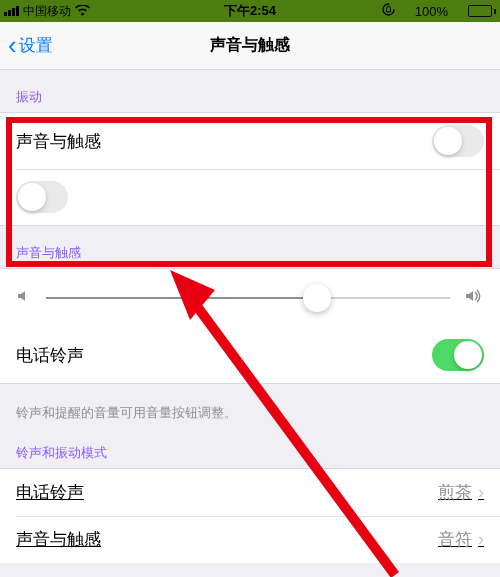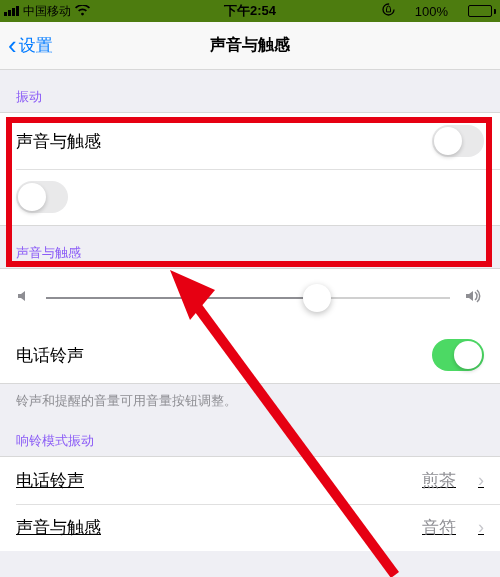--- a/index.html
+++ b/index.html
@@ -111,20 +111,21 @@
     }
     .section-header {
       font-size: 13px;
       color: #8b5cf6;
       padding: 18px 16px 6px;
     }
     .section-footer {
       font-size: 13px;
       color: #8e8e93;
       padding: 8px 16px 4px;
+      margin-top: 12px;
     }
     .cell-group {
       background: #fff;
       border-top: 1px solid #d8d8d8;
       border-bottom: 1px solid #d8d8d8;
     }
     .cell {
       display: flex;
       align-items: center;
       justify-content: space-between;
@@ -142,21 +143,21 @@
       height: 1px;
       background: #e0e0e0;
     }
     .cell-label {
       color: #000;
     }
     .cell-value {
       color: #8e8e93;
       display: flex;
       align-items: center;
-      gap: 22px;
+      gap: 6px;
     }
     .chevron-right {
       color: #c7c7cc;
       font-size: 18px;
       font-weight: 300;
     }
     .switch {
       width: 52px;
       height: 32px;
       border-radius: 16px;
@@ -317,21 +318,21 @@
 <div class="cell-group" style="border-top:none">
   <div class="cell">
     <span class="cell-label">电话铃声</span>
     <span class="switch switch-on">
         <span class="switch-knob"></span>
       </span>
   </div>
 </div>
 <div class="section-footer">铃声和提醒的音量可用音量按钮调整。</div>
 
-<div class="section-header">响铃模式振动</div>
+<div class="section-header">铃声和振动模式</div>
 <div class="cell-group bottom-group">
   <div class="cell">
     <span class="cell-label">电话铃声</span>
     <span class="cell-value">
       <span>煎茶</span>
       <span class="chevron-right">›</span>
     </span>
   </div>
   <div class="cell">
     <span class="cell-label">声音与触感</span>

